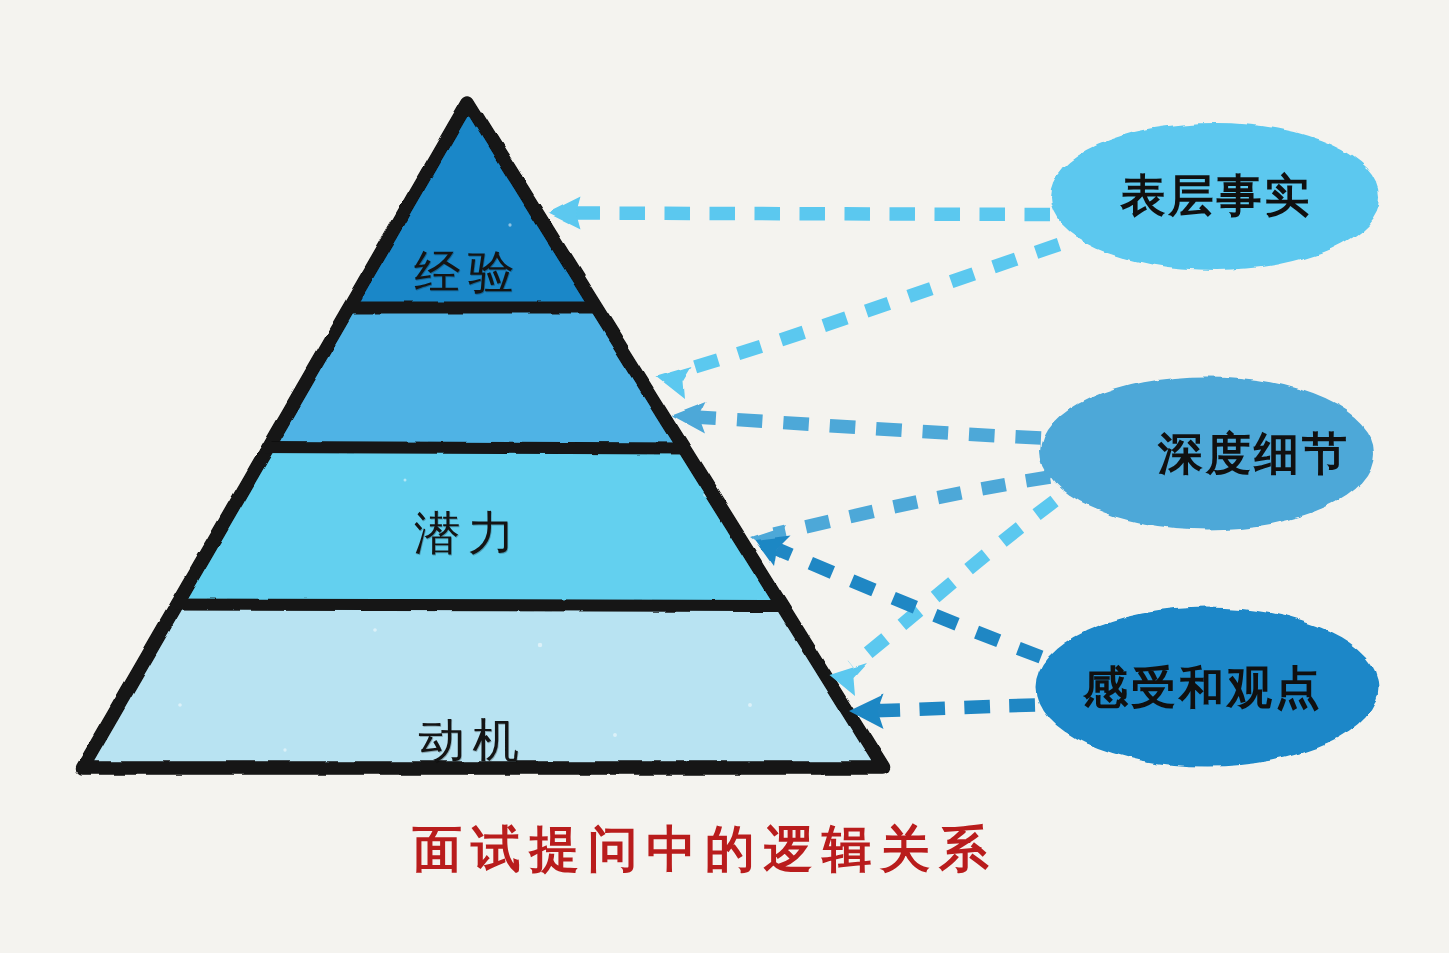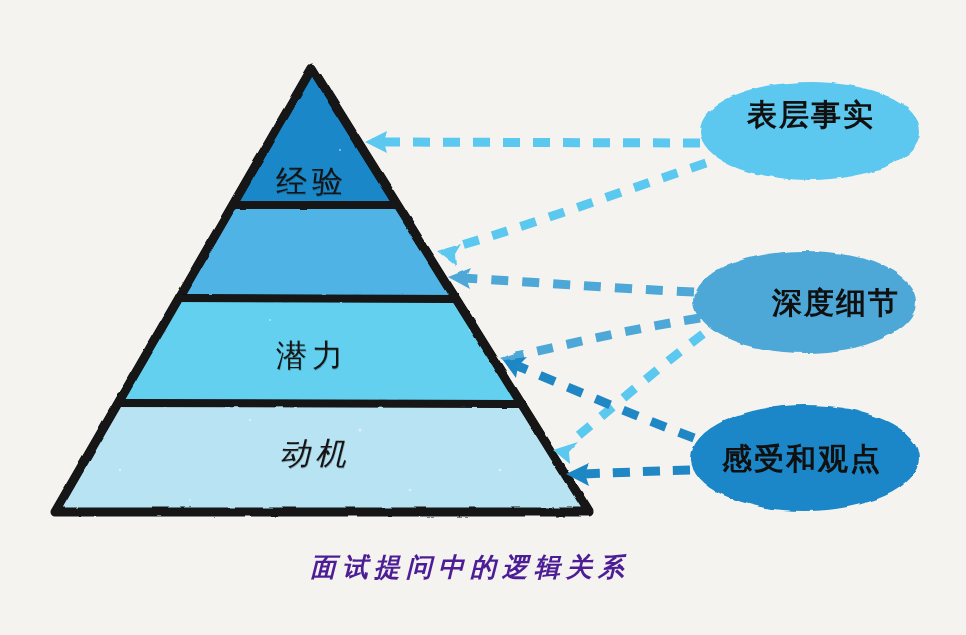--- a/index.html
+++ b/index.html
@@ -36,25 +36,24 @@
     color: #141414;
     text-shadow: 0.5px 0.5px 0 rgba(0,0,0,0.25);
   }
   .bubble-label {
     font-size: 30px;
     letter-spacing: 2px;
     font-weight: 600;
     color: #101010;
   }
   .caption-label {
-    font-size: 26px;
+    font-size: 33px;
     letter-spacing: 6px;
     font-weight: 600;
-    color: #4c1d95;
-    font-style: italic;
+    color: #b91c1c;
   }
 </style>
 </head>
 <body>
 
 <div id="stage">
 
   <svg id="canvas" viewBox="0 0 966 635" xmlns="http://www.w3.org/2000/svg">
     <defs>
       <filter id="rough" x="-20%" y="-20%" width="140%" height="140%">
@@ -147,21 +146,21 @@
 
       <g>
         <path d="M690,470 C650,471 615,473 580,474" stroke="#1f87c4" stroke-width="9" stroke-dasharray="17 13"></path>
         <path d="M566,474 L589,463 L585,474 L589,486 Z" fill="#1f87c4" stroke="none" filter="url(#roughline)"></path>
       </g>
     </g>
   </svg>
 
   <div class="lbl tier-label" style="left:312px; top:182px;">经验</div>
   <div class="lbl tier-label" style="left:312px; top:356px;">潜力</div>
-  <div class="lbl tier-label" style="left:315px; top:454px;font-style:italic;">动机</div>
+  <div class="lbl tier-label" style="left:315px; top:494px;">动机</div>
 
-  <div class="lbl bubble-label" style="left:811px; top:115px;">表层事实</div>
+  <div class="lbl bubble-label" style="left:811px; top:131px;">表层事实</div>
   <div class="lbl bubble-label" style="left:805px; top:303px;margin-left:31px;">深度细节</div>
   <div class="lbl bubble-label" style="left:802px; top:459px;">感受和观点</div>
 
   <div class="lbl caption-label" style="left:470px; top:567px;">面试提问中的逻辑关系</div>
 
 </div>
 
 </body></html>

